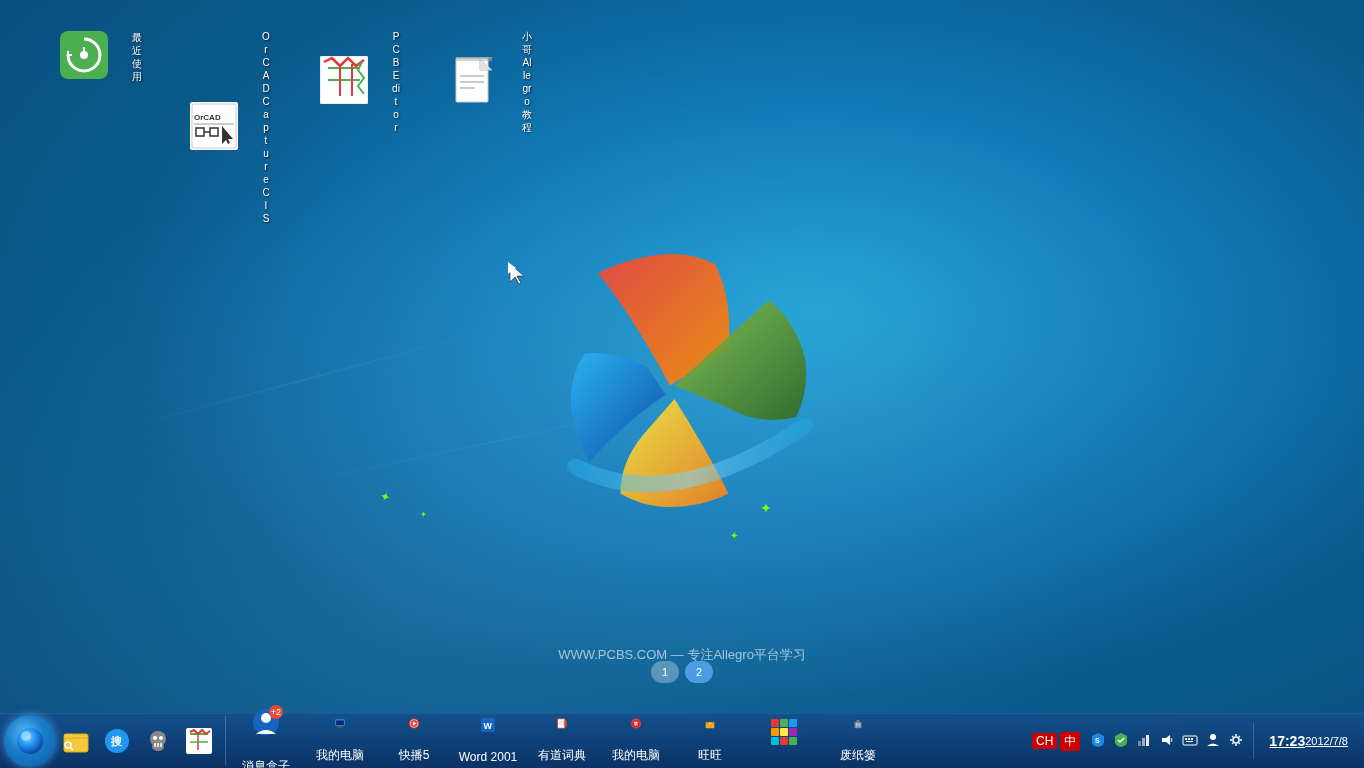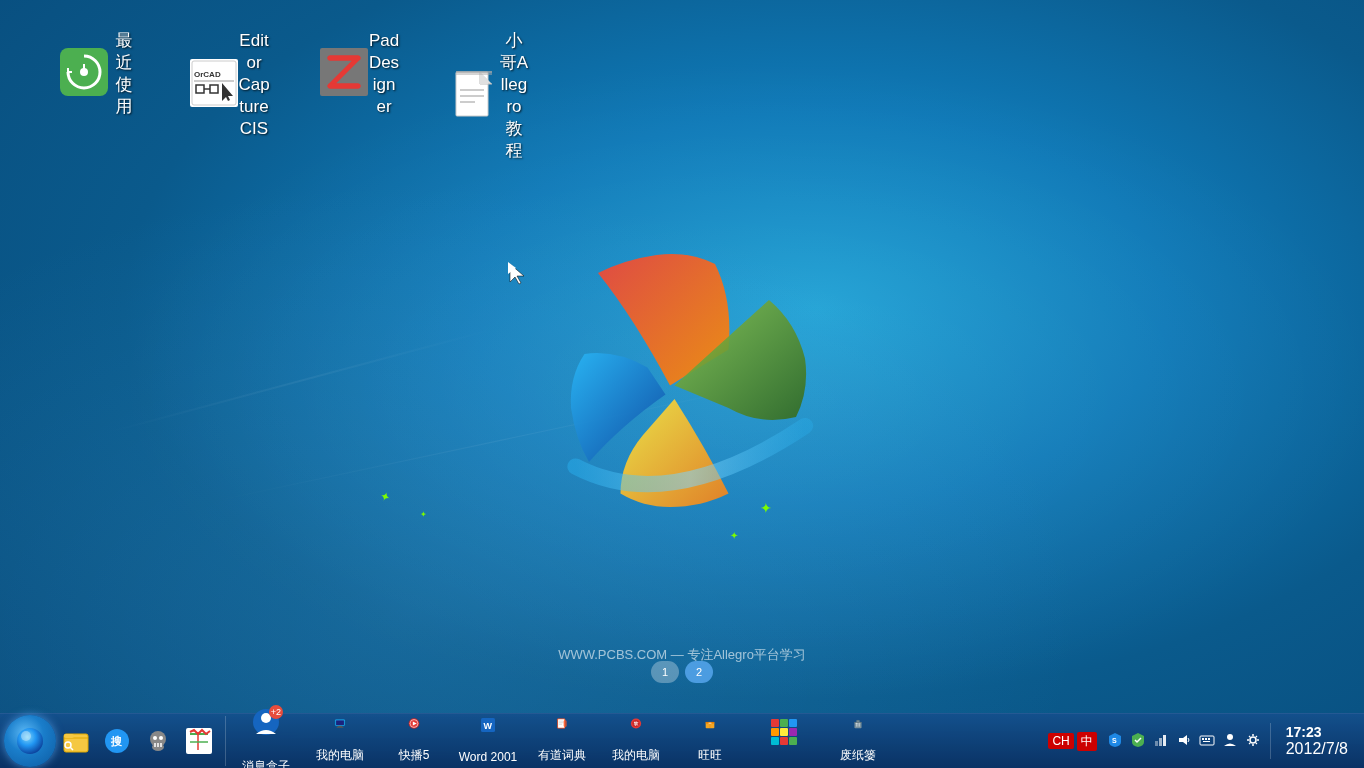--- a/index.html
+++ b/index.html
@@ -55,25 +55,26 @@
       height: 50px;
       margin-bottom: 4px;
       display: flex;
       align-items: center;
       justify-content: center;
       font-size: 36px;
     }
 
     .desktop-icon .icon-label {
       color: white;
-      font-size: 17px;
+      font-size: 10px;
       text-align: center;
       text-shadow: 1px 1px 2px rgba(0,0,0,0.8);
       line-height: 1.3;
       word-break: break-all;
+      margin-left: 24px;
     }
 
     
     .slide-indicators {
       position: absolute;
       bottom: 85px;
       left: 50%;
       transform: translateX(-50%);
       display: flex;
       gap: 6px;
@@ -175,34 +176,36 @@
 
     .tray-icon {
       color: white;
       font-size: 14px;
       cursor: pointer;
       padding: 2px;
     }
 
     .tray-clock {
       display: flex;
-      flex-direction: column;
+      flex-direction: row;
+      align-items: center;
       color: white;
       font-size: 12px;
       padding: 0 8px;
       cursor: pointer;
+      text-decoration: underline;
     }
 
     .tray-clock .time {
       font-size: 14px;
       font-weight: bold;
     }
 
     .tray-clock .date {
-      font-size: 16px;
+      font-size: 11px;
     }
 
     
     .taskbar-quick {
       display: flex;
       align-items: center;
       height: 50px;
       gap: 1px;
       border-right: 1px solid rgba(255,255,255,0.2);
       padding-right: 6px;
@@ -409,36 +412,41 @@
           <rect x="2" y="2" width="44" height="44" fill="#fff" rx="2" stroke="#ccc" stroke-width="1"></rect>
           <text x="4" y="18" font-size="8" fill="#333" font-weight="bold">OrCAD</text>
           <line x1="4" y1="22" x2="44" y2="22" stroke="#999" stroke-width="1"></line>
           <rect x="6" y="26" width="8" height="8" fill="none" stroke="#333" stroke-width="1.5"></rect>
           <line x1="14" y1="30" x2="20" y2="30" stroke="#333" stroke-width="1.5"></line>
           <rect x="20" y="26" width="8" height="8" fill="none" stroke="#333" stroke-width="1.5"></rect>
 
           <path d="M32,24 L32,42 L36,38 L38,42 L40,41 L38,37 L43,37 Z" fill="#333"></path>
         </svg>
       </div>
-      <div class="icon-label">Editor Capture CIS</div>
-    </div>
-
+      <div class="icon-label">OrCAD Capture CIS</div>
+    </div>
 
     <div class="desktop-icon">
       <div class="icon-img">
         <svg width="48" height="48" viewBox="0 0 48 48">
-          <rect width="48" height="48" fill="#777" rx="2"></rect>
-
-          <path d="M10,10 L38,10 L10,38 L38,38" stroke="#e53935" stroke-width="5" fill="none" stroke-linejoin="round" stroke-linecap="round"></path>
-          <line x1="10" y1="10" x2="38" y2="10" stroke="#e53935" stroke-width="5" stroke-linecap="round"></line>
-          <line x1="10" y1="38" x2="38" y2="38" stroke="#e53935" stroke-width="5" stroke-linecap="round"></line>
-        </svg>
-      </div>
-      <div class="icon-label">Pad Designer</div>
-    </div>
+          <rect width="48" height="48" fill="white" rx="2" stroke="#ddd" stroke-width="1"></rect>
+
+          <line x1="8" y1="12" x2="40" y2="12" stroke="#4caf50" stroke-width="2"></line>
+          <line x1="8" y1="24" x2="40" y2="24" stroke="#4caf50" stroke-width="2"></line>
+          <line x1="20" y1="8" x2="20" y2="40" stroke="#e53935" stroke-width="2"></line>
+          <line x1="32" y1="8" x2="32" y2="40" stroke="#e53935" stroke-width="2"></line>
+
+          <polyline points="4,6 12,2 20,10 28,2 36,10 44,4" stroke="#e53935" stroke-width="2.5" fill="none"></polyline>
+
+          <polyline points="42,6 38,14 44,22 38,30 44,38" stroke="#4caf50" stroke-width="2" fill="none"></polyline>
+        </svg>
+      </div>
+      <div class="icon-label">PCB Editor</div>
+    </div>
+
 
     <div class="desktop-icon">
       <div class="icon-img">
         <svg width="48" height="48" viewBox="0 0 48 48">
 
           <rect x="6" y="2" width="32" height="44" fill="white" stroke="#ccc" stroke-width="1" rx="1"></rect>
           <path d="M30,2 L30,14 L42,14" fill="#ddd" stroke="#bbb" stroke-width="1"></path>
           <path d="M30,2 L38,10 L38,14 L30,14 Z" fill="#e0e0e0"></path>
 
           <line x1="10" y1="20" x2="34" y2="20" stroke="#bbb" stroke-width="1.5"></line>

